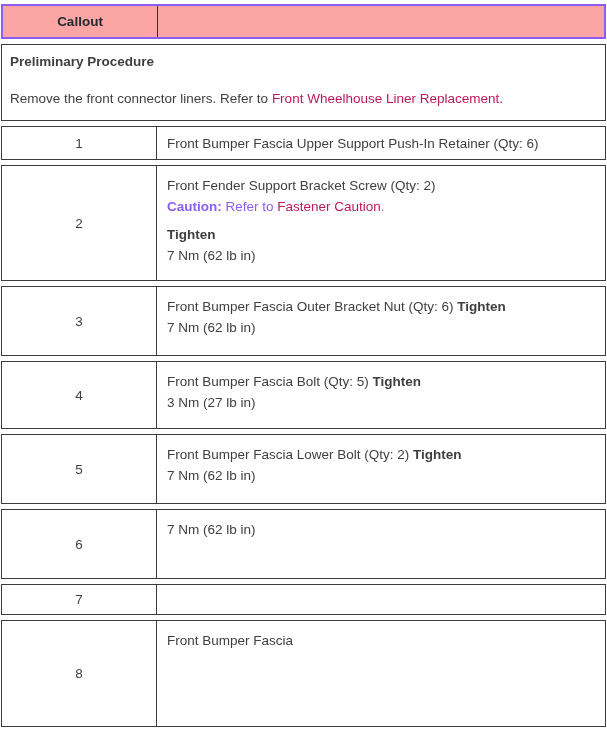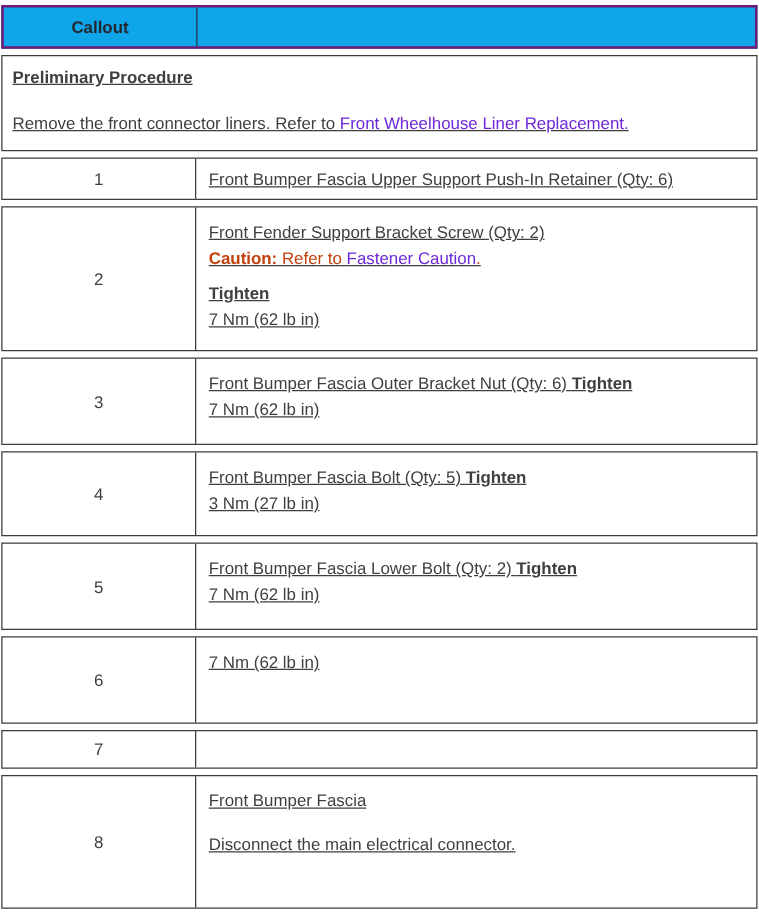--- a/index.html
+++ b/index.html
@@ -11,46 +11,45 @@
   }
   .page{padding:4px 1px 0 1px;box-sizing:border-box;}
   .box{
     display:flex;
     border:1px solid #3c3c3c;
     margin-bottom:5px;
     box-sizing:border-box;
     background:#ffffff;
   }
   .header-box{
-    border:2px solid #701a75;
-    background:#0ea5e9;
+    border:2px solid #8b5cf6;
+    background:#fca5a5;
     min-height:35px;
   }
   .callout-cell{
     flex:0 0 155px;width:155px;
     border-right:1px solid #3c3c3c;
     display:flex;align-items:center;justify-content:center;
     box-sizing:border-box;
   }
   .header-box .callout-cell{
     border-right:1px solid #26334d;
     font-weight:bold;color:#24292f;
   }
   .desc-cell{
     flex:1;
     padding:9px 10px;
     display:flex;flex-direction:column;justify-content:flex-start;
     box-sizing:border-box;
-    text-decoration:underline;
   }
   .vcenter .desc-cell{justify-content:center;padding-top:0;padding-bottom:0;}
   .prelim-box .desc-cell{padding:6px 8px;}
   .bold{font-weight:bold;}
-  .red{color:#c2410c;}
-  .link{color:#6d28d9;cursor:pointer;}
+  .red{color:#8b5cf6;}
+  .link{color:#be185d;cursor:pointer;}
   .mt16{margin-top:16px;}
   .mt8{margin-top:7px;}
   .mt14{margin-top:14px;}
   
   .h-header{min-height:35px;}
   .h-prelim{min-height:77px;}
   .h-r1{min-height:34px;}
   .h-r2{min-height:116px;}
   .h-r3{min-height:70px;}
   .h-r4{min-height:68px;}
@@ -158,17 +157,16 @@
       <span>7</span>
     </div>
   </div>
 
   <div class="box h-r8">
     <div class="callout-cell">
       <span>8</span>
     </div>
     <div class="desc-cell">
       <div>Front Bumper Fascia</div>
-      <div class="mt14">Disconnect the main electrical connector.</div>
     </div>
   </div>
 
 </div>
 
 </body></html>

